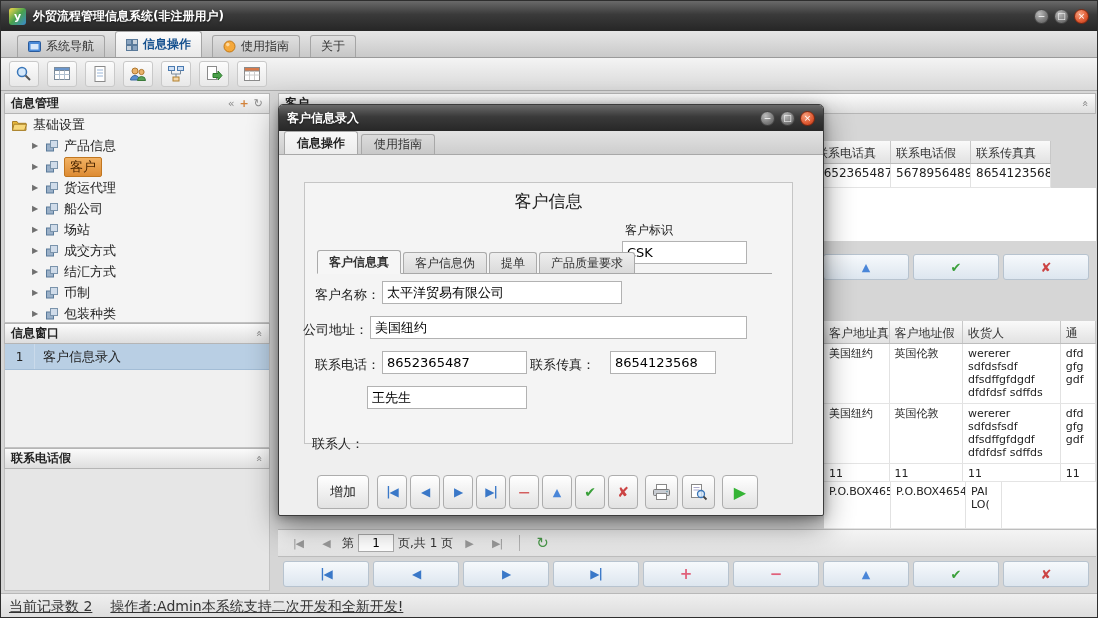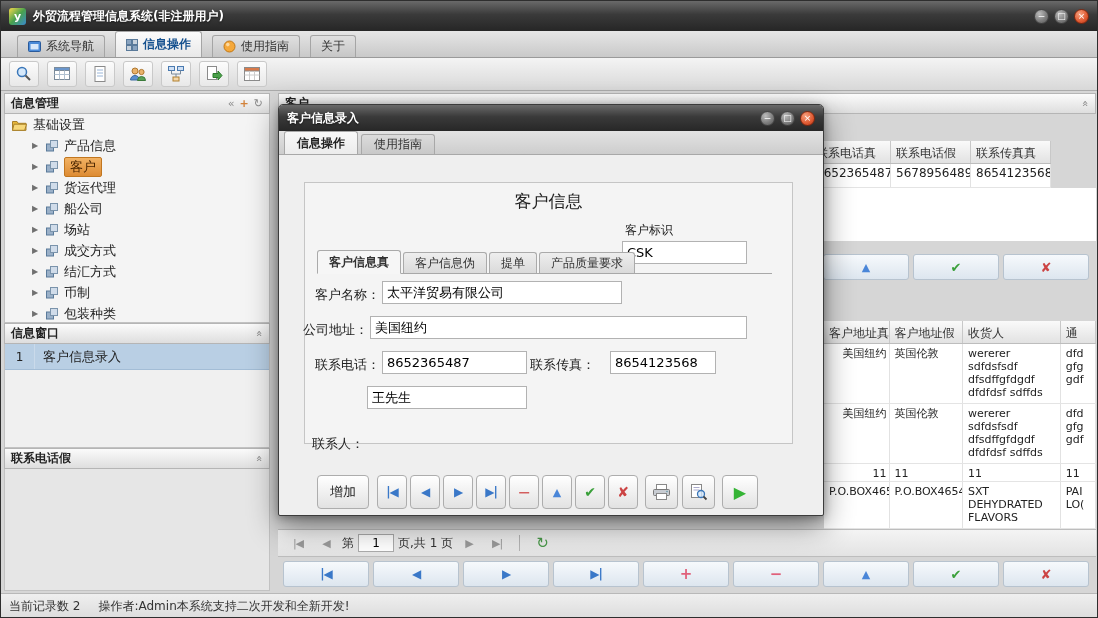--- a/index.html
+++ b/index.html
@@ -64,21 +64,21 @@
 
   
   .thead { display:flex; height:23px; background:linear-gradient(#fafafa,#e2e2e2); border-bottom:1px solid #bdbdbd; }
   .th { padding:4px 2px 0 5px; font-size:12px; color:#333; border-right:1px solid #c8c8c8; overflow:hidden; white-space:nowrap; }
   .trowd { display:flex; background:#fff; border-bottom:1px solid #e4e4e4; }
   .td { padding:3px 2px 0 5px; font-size:11px; line-height:13px; color:#222; border-right:1px solid #e2e2e2; overflow:hidden; }
   .t1 { position:absolute; left:810px; top:140px; width:240px; overflow:hidden; }
   .t1 .th, .t1 .td { width:90px; font-size:12px; }
   .t1fill { position:absolute; left:823px; top:187px; width:272px; height:53px; background:#fff; }
   .t2 { position:absolute; left:823px; top:320px; width:272px; overflow:hidden; }
-  .c1 { width:67px;text-align:right; } .c2 { width:75px; } .c3 { width:100px; } .c4 { width:36px; }
+  .c1 { width:67px; } .c2 { width:75px; } .c3 { width:100px; } .c4 { width:36px; }
 
   
   .gbtn { width:86px; height:26px; background:linear-gradient(#f6f9fc,#dde6ef); border:1px solid #b7c3cf;
     border-radius:3px; display:flex; align-items:center; justify-content:center; font-size:12px; }
   .mid { position:absolute; top:253px; }
   .arr { letter-spacing:-1px; font-size:12px; font-weight:bold; }
   .c-blue { color:#3a78c8; } .c-up { color:#4a86d8; font-size:11px; }
   .c-pink { color:#e0607a; font-weight:bold; font-size:15px; }
   .c-green { color:#3aa03a; font-size:13px; } .c-red { color:#cc4444; font-size:13px; }
 
@@ -93,21 +93,21 @@
   .pgsep { width:1px; height:16px; background:#b5b5b5; margin:0 6px; }
   .pgrefresh { color:#4a9a4a; font-size:15px; }
 
   
   .botbar { position:absolute; left:277px; top:556px; width:818px; height:34px;
     display:flex; align-items:center; padding-left:5px; gap:4px; }
 
   
   .statusbar { position:absolute; left:0; top:592px; width:100%; height:26px;
     background:linear-gradient(#efefef,#dcdcdc); border-top:1px solid #b8b8b8;
-    display:flex; align-items:center; padding-left:8px; font-size:12px; color:#333; }
+    display:flex; align-items:center; padding-left:8px; font-size:14px; color:#333;text-decoration:underline; }
   .st1 { margin-right:18px; } .st2 { }
 
   
   .dialog { position:absolute; left:277px; top:103px; width:546px; height:412px; background:#efefef;
     border:1px solid #3c3c3c; border-radius:5px 5px 2px 2px; z-index:10; overflow:hidden;
     box-shadow:0 10px 30px rgba(0,0,0,.45), 0 2px 8px rgba(0,0,0,.3); }
   .dtitle { height:26px; background:linear-gradient(#6a6a6a,#3a3a3a 45%,#272727); display:flex; align-items:center;
     padding:0 8px; }
   .dtabs { height:24px; background:linear-gradient(#e3e3e3,#cdcdcd); border-bottom:1px solid #a8a8a8;
     display:flex; align-items:flex-end; padding-left:5px; gap:3px; }
@@ -394,21 +394,20 @@
     </div>
     <div class="trowd" style="height:18px;">
       <span class="td c1">11</span>
       <span class="td c2">11</span>
       <span class="td c3">11</span>
       <span class="td c4">11</span>
     </div>
     <div class="trowd" style="height:47px;">
       <span class="td c1">P.O.BOX46546,</span>
       <span class="td c2">P.O.BOX46546,</span>
-      <span class="td c3">SXT DEHYDRATED FLAVORS</span>
       <span class="td c4">PAI LO(</span>
     </div>
   </div>
 
   <div class="pagebar">
     <span class="pgbtn">|◀</span>
     <span class="pgbtn">◀</span>
     <span>第</span>
     <input class="pginput" value="1" style="">
     <span>页,共 1 页</span>

